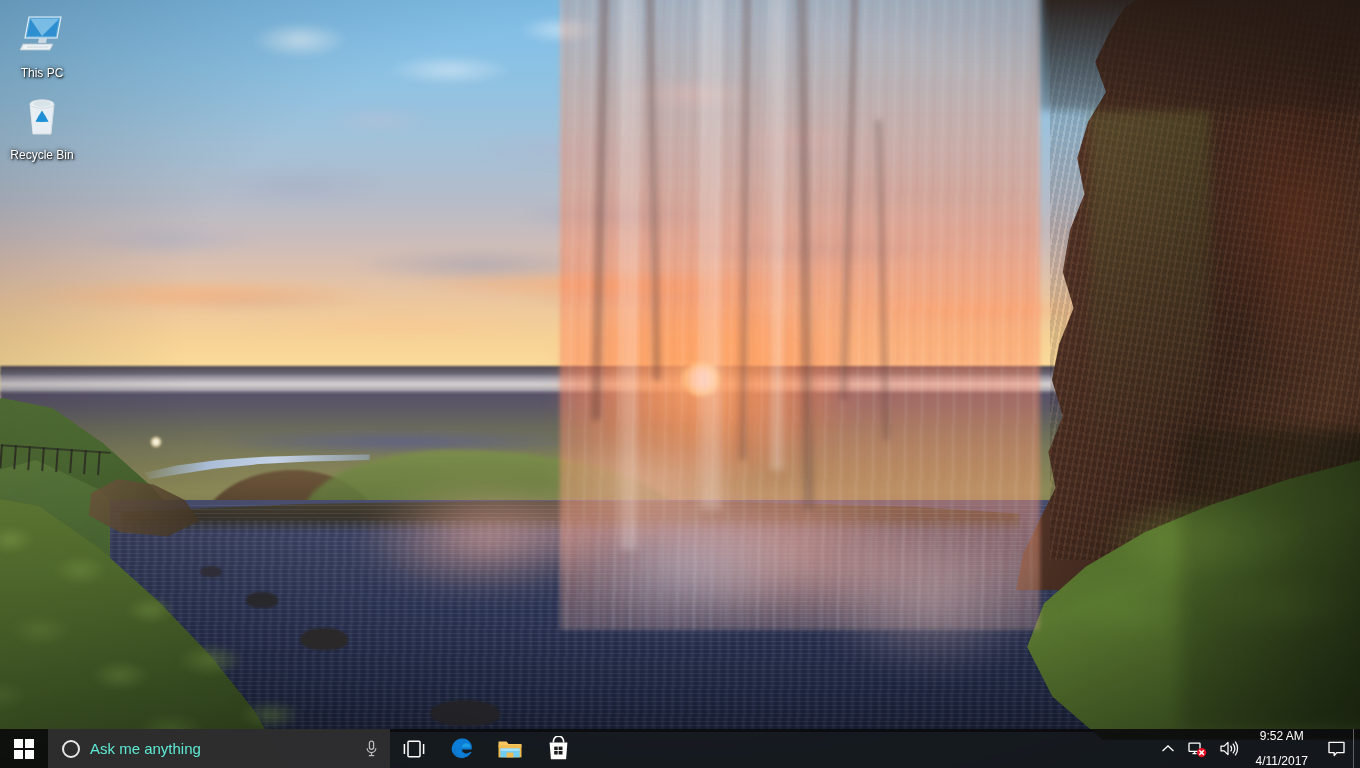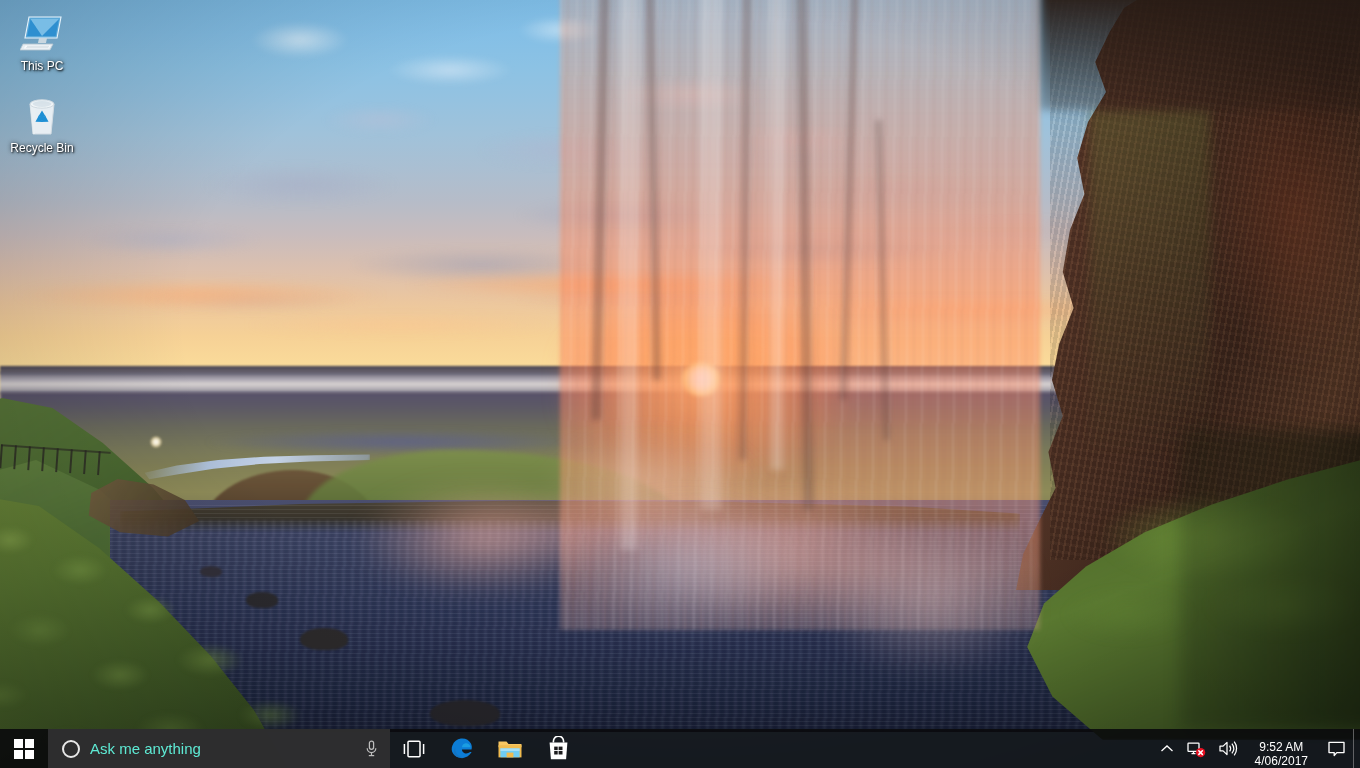--- a/index.html
+++ b/index.html
@@ -327,21 +327,21 @@
   }
 
   
   #desktop-icons { position:absolute; left:0; top:0; width:120px; }
   .desk-icon {
     position:absolute; width:76px; text-align:center; cursor:default;
     user-select:none;
   }
   .desk-icon .glyph { height:48px; display:flex; align-items:center; justify-content:center; }
   .desk-icon .label {
-    margin-top:1px; font-size:12px; line-height:14px; color:#fff;
+    margin-top:8px; font-size:12px; line-height:14px; color:#fff;
     text-shadow:1px 1px 2px rgba(0,0,0,.95), 0 0 4px rgba(0,0,0,.8);
     white-space:nowrap;
   }
   #icon-this-pc { left:4px; top:10px; }
   #icon-recycle-bin { left:4px; top:92px; }
 
   
   #taskbar {
     position:absolute; left:0; bottom:0; width:1360px; height:39px;
     background:rgba(10,10,12,.90);
@@ -373,21 +373,21 @@
     width:48px; height:39px; display:flex; align-items:center; justify-content:center;
     cursor:default;
   }
 
   #tray { margin-left:auto; display:flex; align-items:center; height:39px; }
   .tray-btn {
     height:39px; display:flex; align-items:center; justify-content:center;
     padding:0 6px; cursor:default;
   }
   #clock {
-    height:39px; display:flex; flex-direction:column; align-items:center; justify-content:flex-end;
+    height:39px; display:flex; flex-direction:column; align-items:center; justify-content:space-between;
     padding:0 11px; color:#fff; font-size:12px; line-height:14px; cursor:default;
   }
   #action-center { width:34px; }
   #show-desktop {
     width:7px; height:39px; border-left:1px solid rgba(160,160,160,.55);
   }
 </style>
 </head>
 <body>
 
@@ -603,21 +603,21 @@
         <svg width="20" height="17" viewBox="0 0 20 17">
           <path d="M2 6.1h3.1L9 2.4v12.2L5.1 10.9H2z" fill="none" stroke="#ffffff" stroke-width="1.25" stroke-linejoin="round"></path>
           <path d="M11.6 5.6a5 5 0 0 1 0 5.8" fill="none" stroke="#ffffff" stroke-width="1.25"></path>
           <path d="M13.9 3.6a8 8 0 0 1 0 9.8" fill="none" stroke="#ffffff" stroke-width="1.25"></path>
           <path d="M16.2 1.7a11 11 0 0 1 0 13.6" fill="none" stroke="#ffffff" stroke-width="1.25"></path>
         </svg>
       </div>
 
       <div id="clock">
         <span>9:52 AM</span>
-        <span>4/06/2017</span>
+        <span>4/11/2017</span>
       </div>
 
       <div class="tray-btn" id="action-center">
         <svg width="19" height="18" viewBox="0 0 19 18">
           <path d="M2 2.4h15v10.2H9.8l-2.6 2.9v-2.9H2z" fill="none" stroke="#ffffff" stroke-width="1.35" stroke-linejoin="round"></path>
         </svg>
       </div>
 
       <div id="show-desktop"></div>
     </div>

